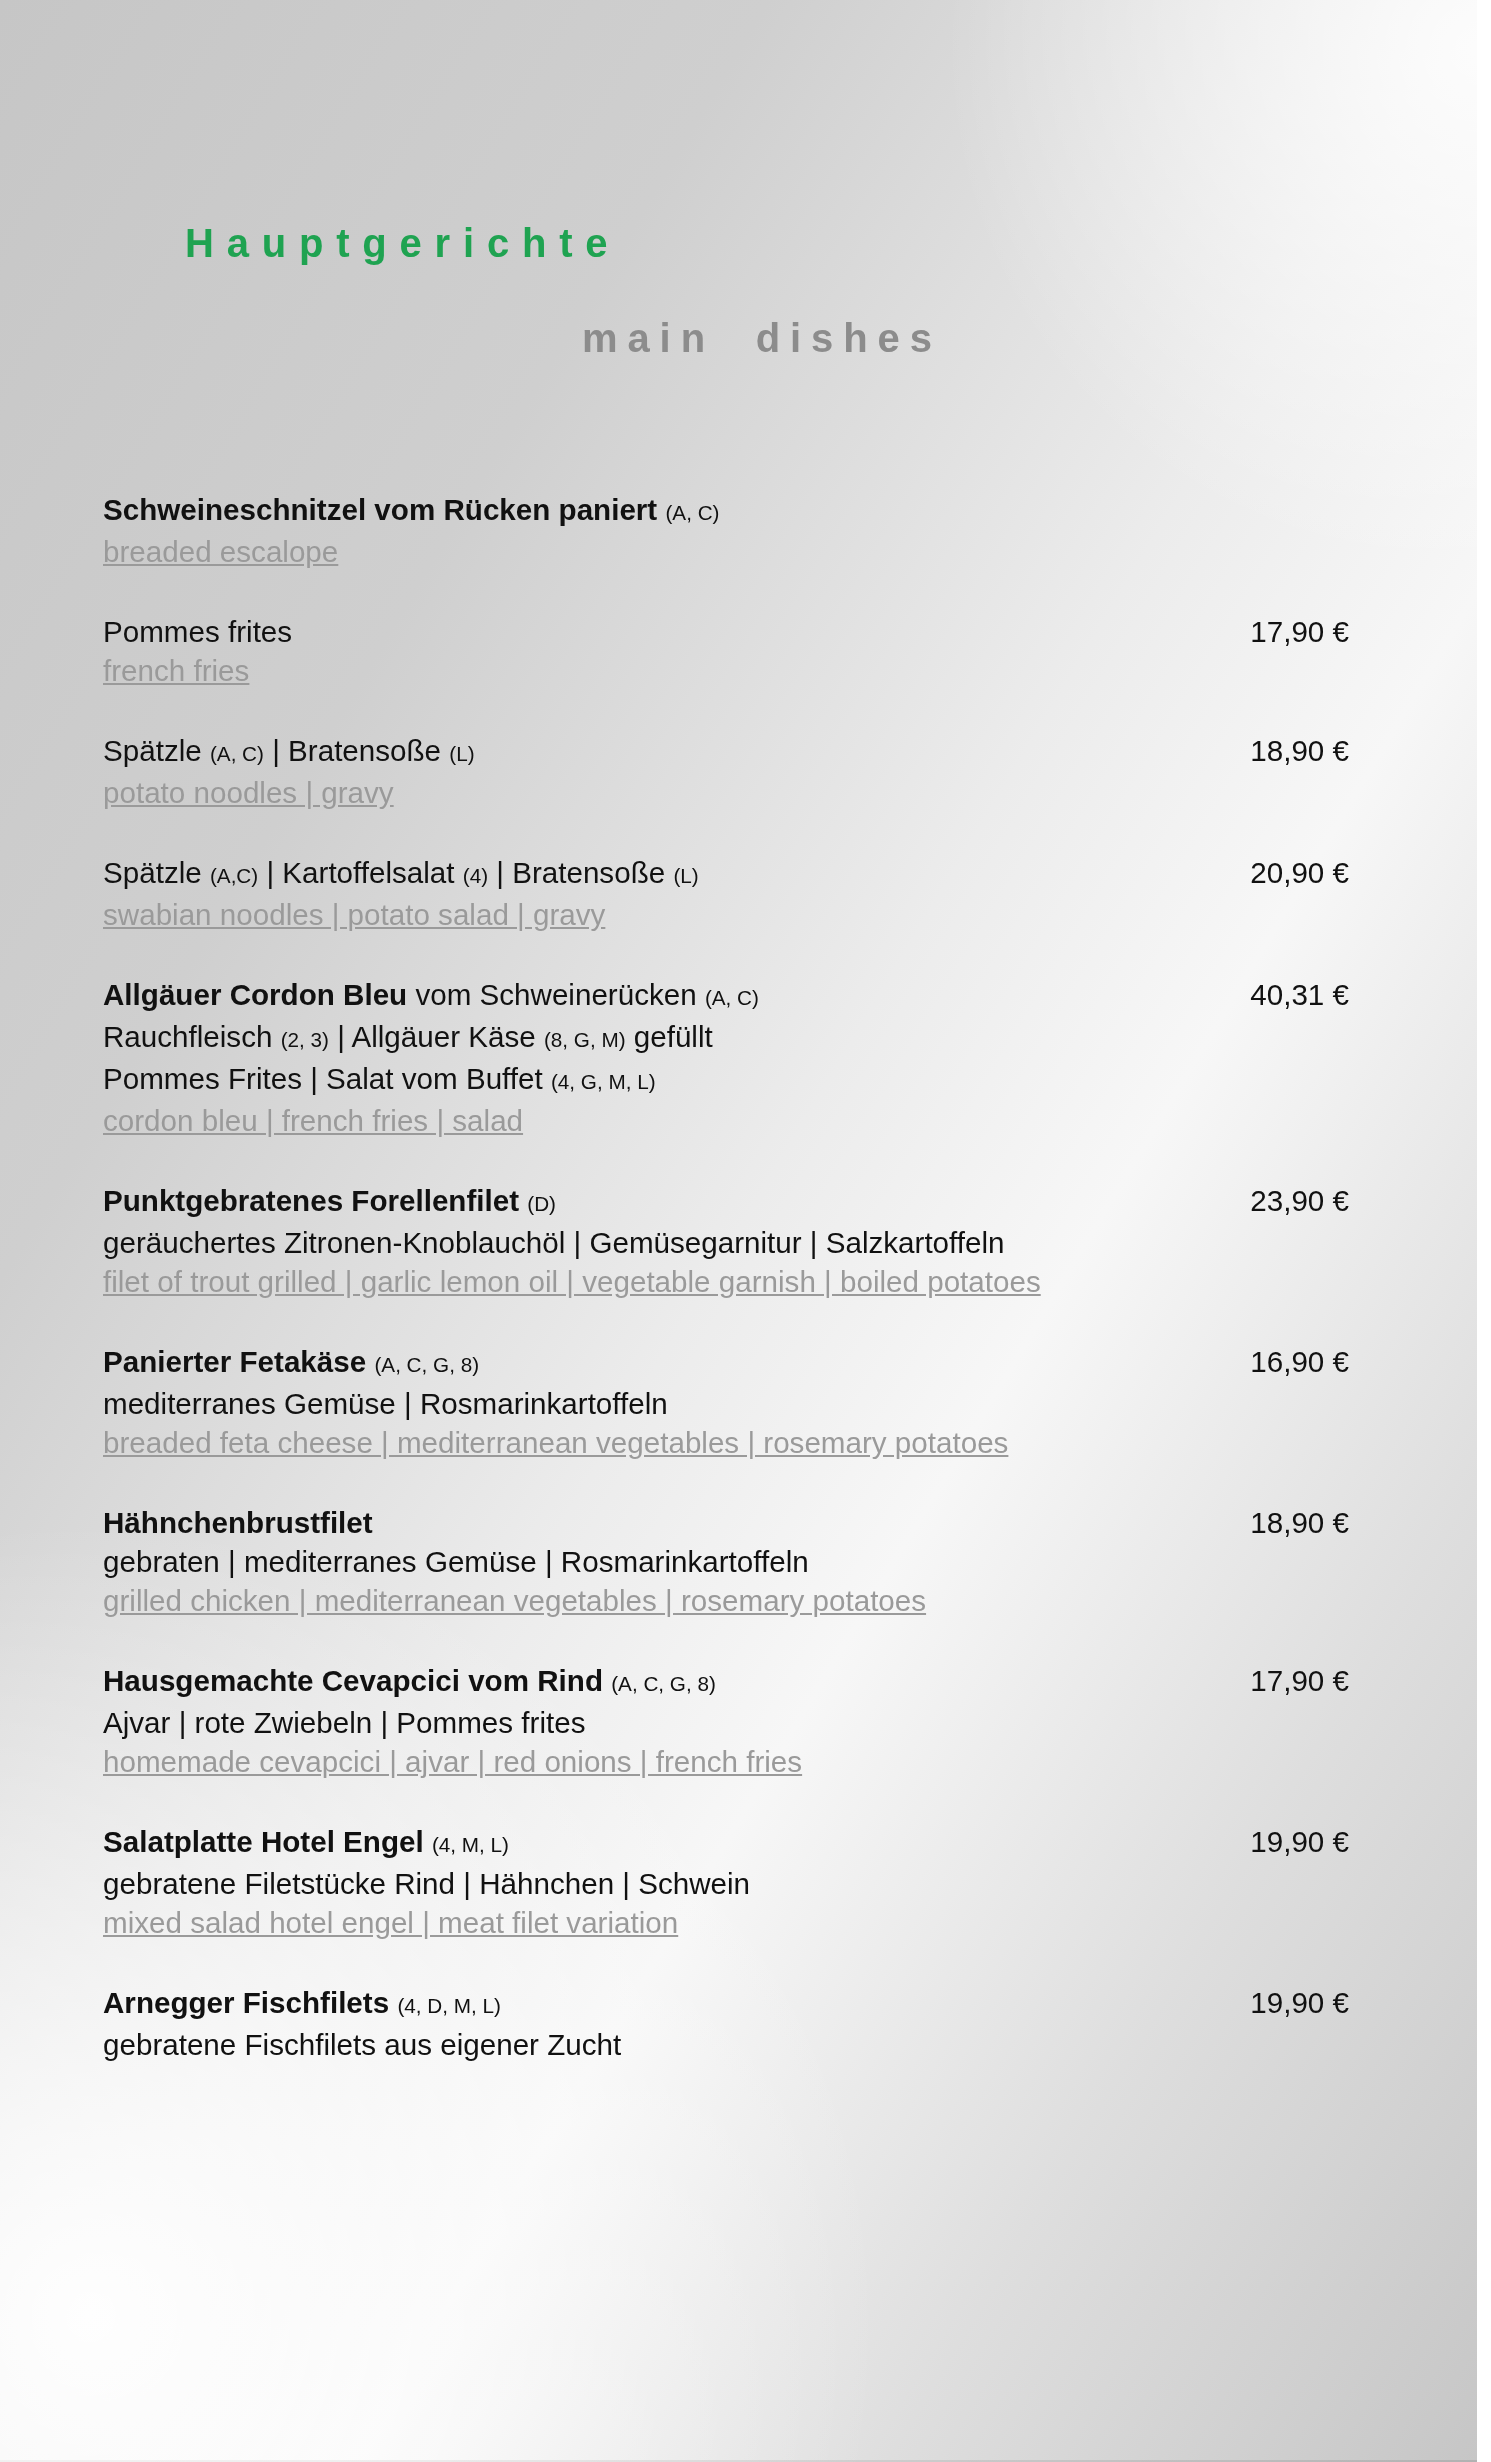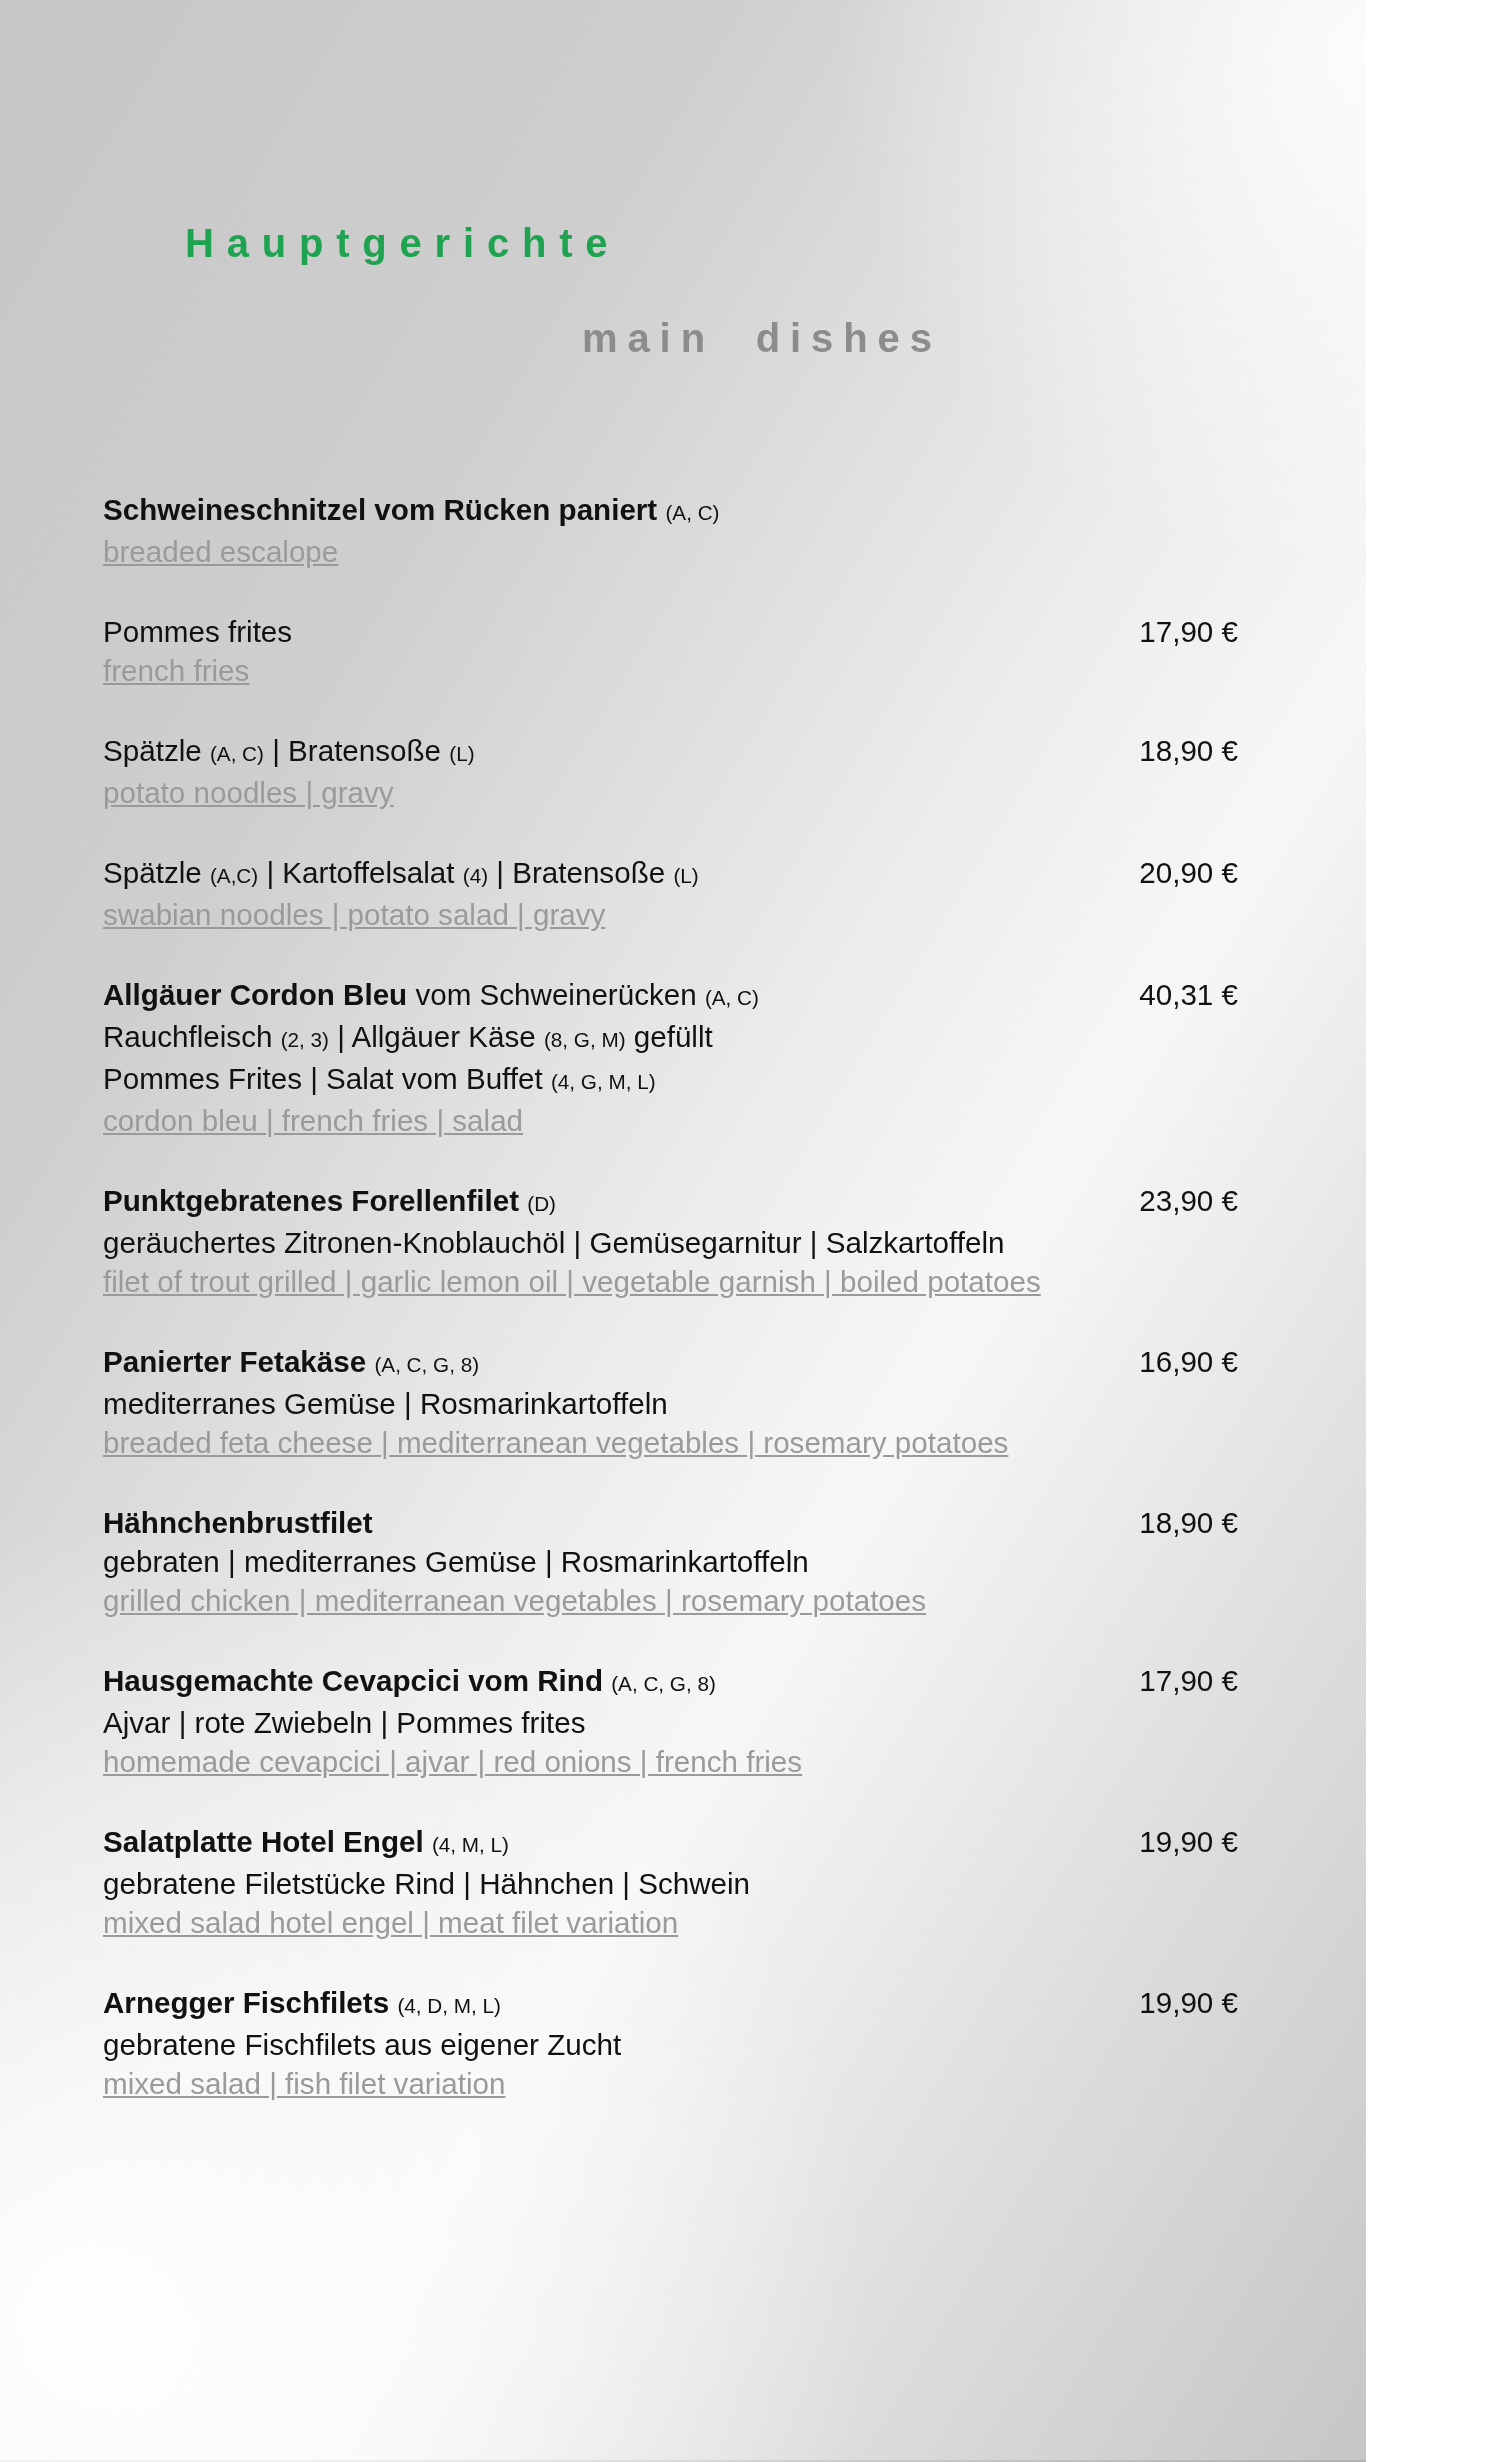--- a/index.html
+++ b/index.html
@@ -2,21 +2,21 @@
 <html style="--accent-green: #1fa351; --subtitle-gray: #8c8c8c; --english-gray: #9a9a9a;"><head>
 <meta charset="utf-8">
 <style>
   html,body{margin:0;padding:0;}
   body{
     font-family:"Liberation Sans", sans-serif;
     -webkit-font-smoothing:antialiased;
   }
   .page{
     position:relative;
-    width:1366px;
+    width:1477px;
     height:2463px;
     overflow:hidden;
     background:
       radial-gradient(circle 1281px at 6% 94%, rgba(255,255,255,.95) 0%, rgba(255,255,255,0) 62%),
       radial-gradient(circle 887px at 100% 2%, rgba(255,255,255,.85) 0%, rgba(255,255,255,0) 60%),
       linear-gradient(121deg, #c6c6c6 0%, #cfcfcf 26%, #ececec 50%, #f7f7f7 62%, #dedede 80%, #c6c6c6 100%);
   }
   .title-de{
     position:absolute;
     left:185px;
@@ -158,20 +158,19 @@
           <div class="line de"><span class="seg-b">Salatplatte Hotel Engel </span><span class="seg-a">(4, M, L)</span></div>
           <div class="line de"><span class="seg-r">gebratene Filetstücke Rind | Hähnchen | Schwein</span></div>
           <div class="line en">mixed salad hotel engel | meat filet variation</div>
         </div>
         <div class="price">19,90 €</div>
       </div>
       <div class="item">
         <div class="item-text">
           <div class="line de"><span class="seg-b">Arnegger Fischfilets </span><span class="seg-a">(4, D, M, L)</span></div>
           <div class="line de"><span class="seg-r">gebratene Fischfilets aus eigener Zucht</span></div>
-          <div class="line en">mixed salad | fish filet variation</div>
         </div>
         <div class="price">19,90 €</div>
       </div>
     </div>
   <div class="bottom-edge"></div>
 </div>
 
 
 </body></html>

